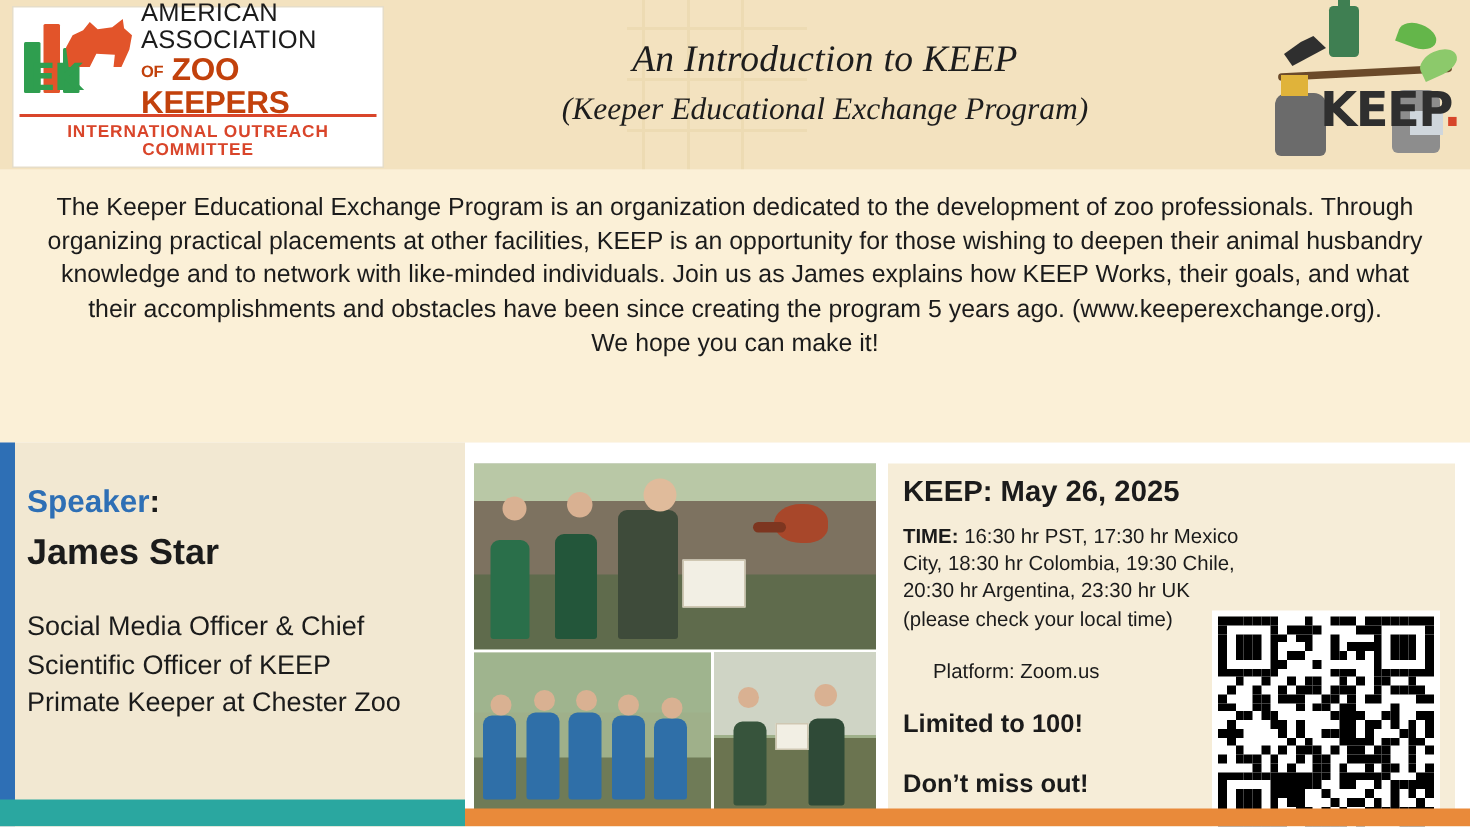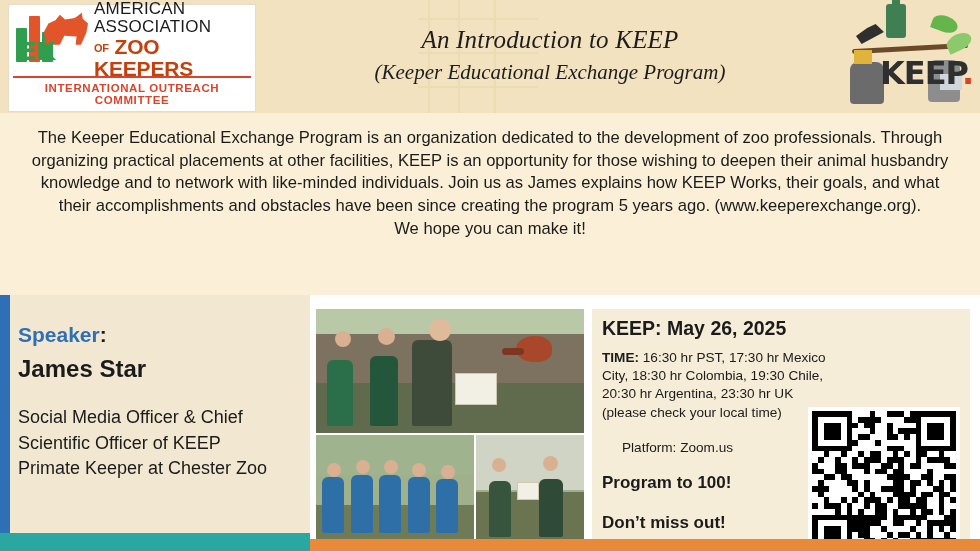--- a/index.html
+++ b/index.html
@@ -520,21 +520,21 @@
     <div class="info">
       <div class="date">
         <span>KEEP:</span>
         <span>May 26, 2025</span>
       </div>
       <div class="time">
         <b>TIME:</b>
         <span>16:30 hr PST, 17:30 hr Mexico City, 18:30 hr Colombia, 19:30 Chile, 20:30 hr Argentina, 23:30 hr UK (please check your local time)</span>
       </div>
       <div class="platform">Platform: Zoom.us</div>
-      <div class="limited">Program to 100!</div>
+      <div class="limited">Limited to 100!</div>
       <div class="dontmiss">Don’t miss out!</div>
 
       <div class="qr">
         <div class="qr-grid" id="qrGrid">
             <i class="on"></i>
             <i class="on"></i>
             <i class="on"></i>
             <i class="on"></i>
             <i class="on"></i>
             <i class="on"></i>

